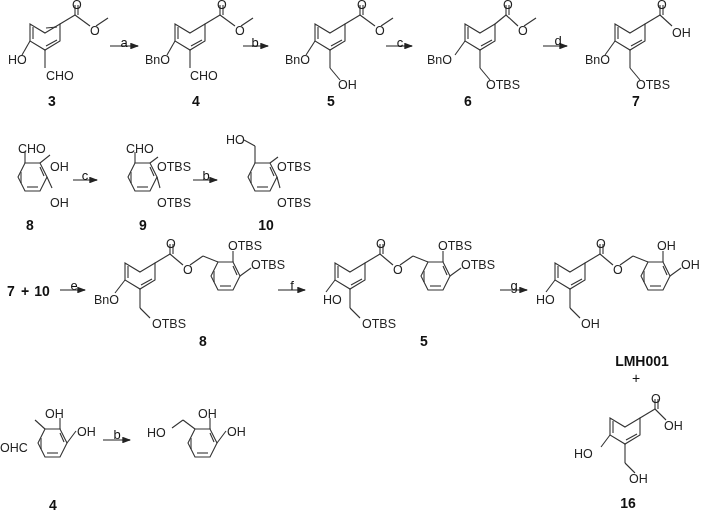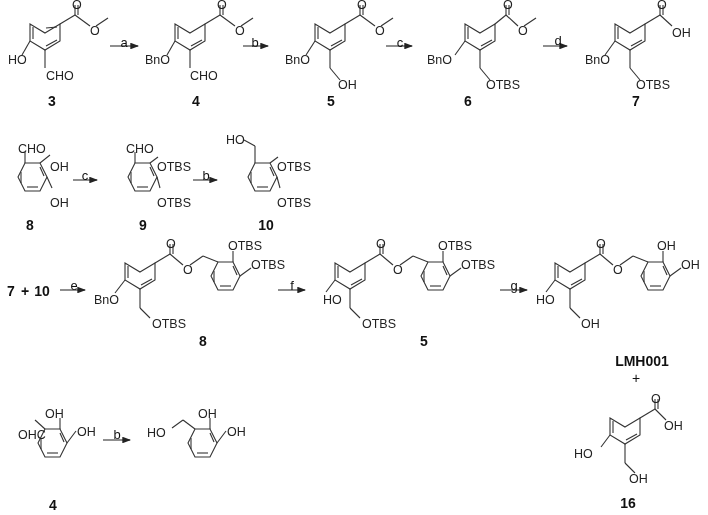--- a/index.html
+++ b/index.html
@@ -317,21 +317,21 @@
 <span class="cpd" style="left:642px;top:354px;">LMH001</span>
 
 <span class="plus" style="left:636px;top:371px;font-weight:normal;">+</span>
 
 <span class="lbl" style="left:651px;top:393px;">O</span>
 <span class="lbl" style="left:664px;top:420px;">OH</span>
 <span class="lbl" style="left:574px;top:448px;">HO</span>
 <span class="lbl" style="left:629px;top:473px;">OH</span>
 <span class="cpd" style="left:628px;top:496px;">16</span>
 
-<span class="lbl" style="left:0px;top:429px;padding-left:18px;">OHC</span>
+<span class="lbl" style="left:0px;top:442px;">OHC</span>
 <span class="lbl" style="left:45px;top:408px;">OH</span>
 <span class="lbl" style="left:77px;top:426px;">OH</span>
 <span class="cpd" style="left:53px;top:498px;">4</span>
 <span class="rlab" style="left:117px;top:428px;">b</span>
 
 <span class="lbl" style="left:147px;top:427px;">HO</span>
 <span class="lbl" style="left:198px;top:408px;">OH</span>
 <span class="lbl" style="left:227px;top:426px;">OH</span>
 <span class="cpd" style="left:206px;top:524px;margin-top:20px;">15</span>
 

